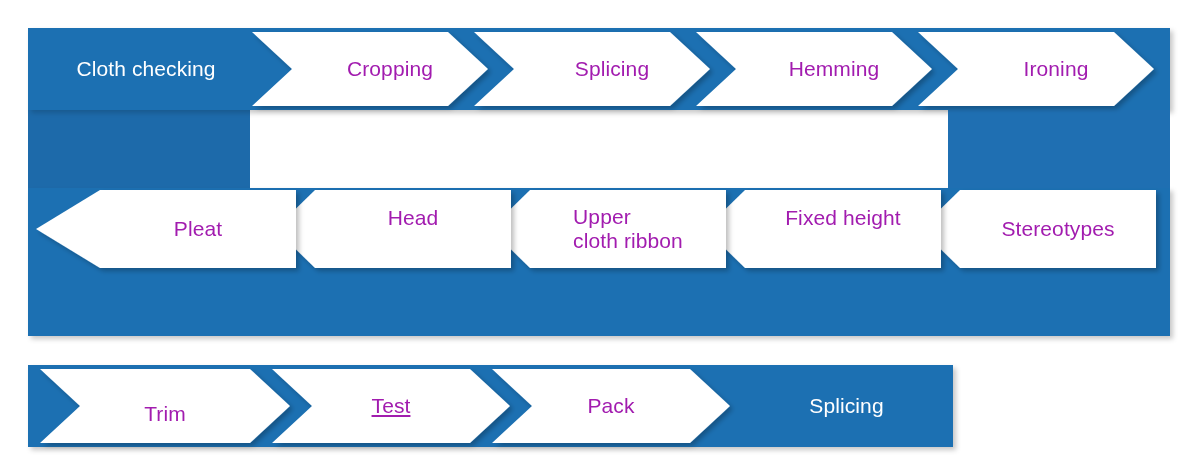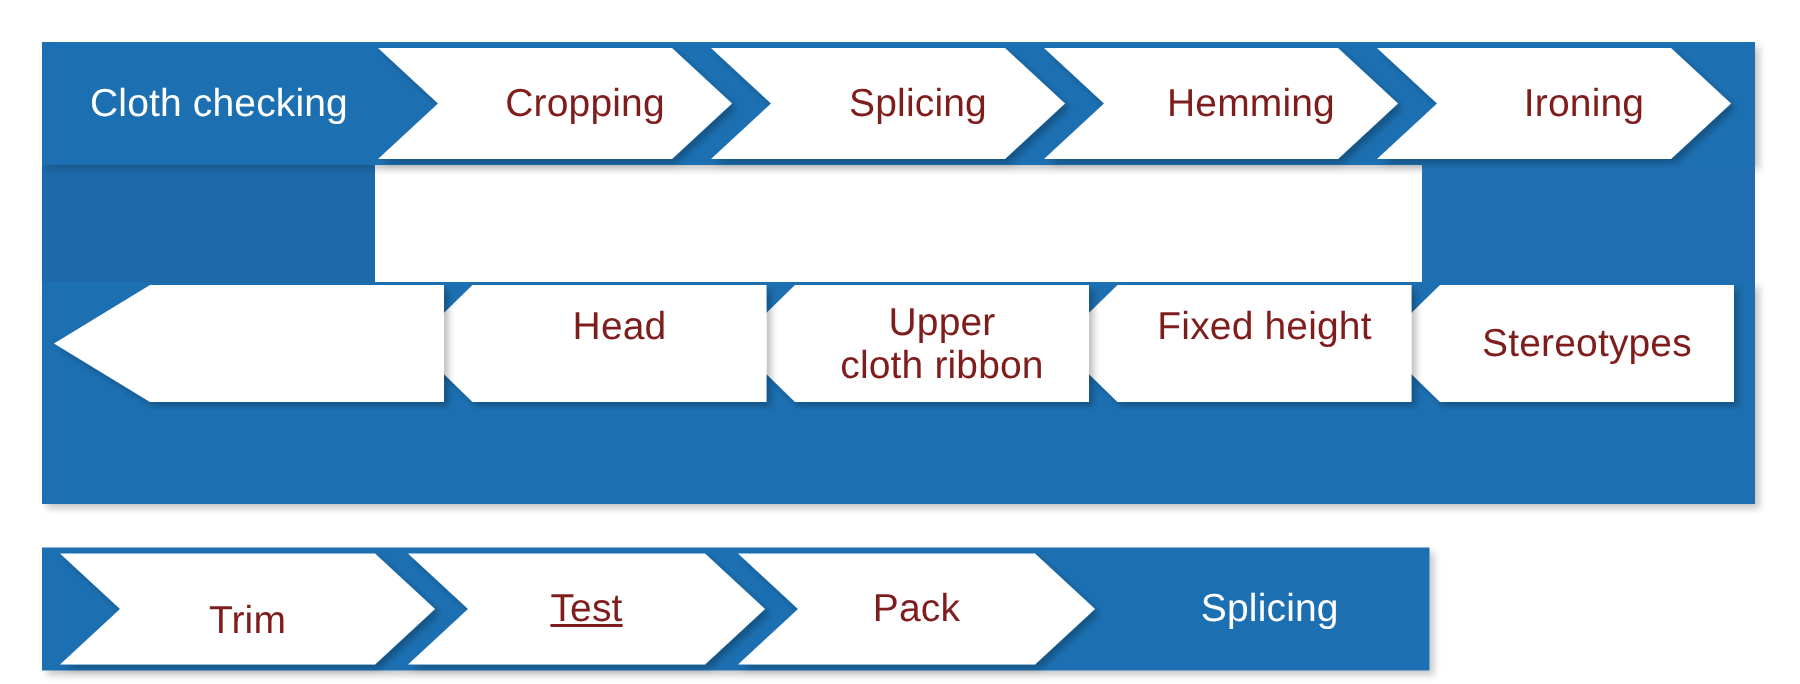--- a/index.html
+++ b/index.html
@@ -24,28 +24,28 @@
     top: 0;
     width: 1200px;
     height: 456px;
     display: block;
   }
   .step-label {
     position: absolute;
     display: flex;
     align-items: center;
     justify-content: center;
-    text-align: center;
+    text-align: left;
     line-height: 1.12;
-    font-size: 26px;
+    font-size: 21px;
     letter-spacing: 0.1px;
     pointer-events: none;
     white-space: pre-line;
   }
-  .label-dark { color: #7f1d1d; }
+  .label-dark { color: #a21caf; }
   .label-light { color: #ffffff; }
 </style>
 </head>
 <body>
 
 <div id="stage">
 
   <svg id="flow-svg" viewBox="0 0 1200 456" xmlns="http://www.w3.org/2000/svg">
 
     <defs>
@@ -101,19 +101,20 @@
   <div class="step-label label-dark" style="left:292px; top:32px;  width:196px; height:74px;">Cropping</div>
   <div class="step-label label-dark" style="left:736px; top:32px;  width:196px; height:74px;">Hemming</div>
   <div class="step-label label-dark" style="left:514px; top:32px;  width:196px; height:74px;">Splicing</div>
   <div class="step-label label-dark" style="left:960px; top:190px; width:196px; height:78px;">Stereotypes</div>
 
   <div class="step-label label-dark" style="left:958px; top:32px;  width:196px; height:74px;">Ironing</div>
   <div class="step-label label-dark" style="left:745px; top:190px; width:196px; height:56px;">Fixed height</div>
   <div class="step-label label-dark" style="left:530px; top:190px; width:196px; height:78px;">Upper
 cloth ribbon</div>
   <div class="step-label label-dark" style="left:315px; top:190px; width:196px; height:56px;">Head</div>
+  <div class="step-label label-dark" style="left:100px; top:190px; width:196px; height:78px;">Pleat</div>
 
   <div class="step-label label-dark" style="left:80px;  top:369px; width:170px; height:90px;">Trim</div>
   <div class="step-label label-dark" style="left:312px; top:369px; width:158px; height:74px;text-decoration:underline;">Test</div>
   <div class="step-label label-dark" style="left:532px; top:369px; width:158px; height:74px;">Pack</div>
   <div class="step-label label-light" style="left:740px; top:365px; width:213px; height:82px;">Splicing</div>
 
 </div>
 
 </body></html>

